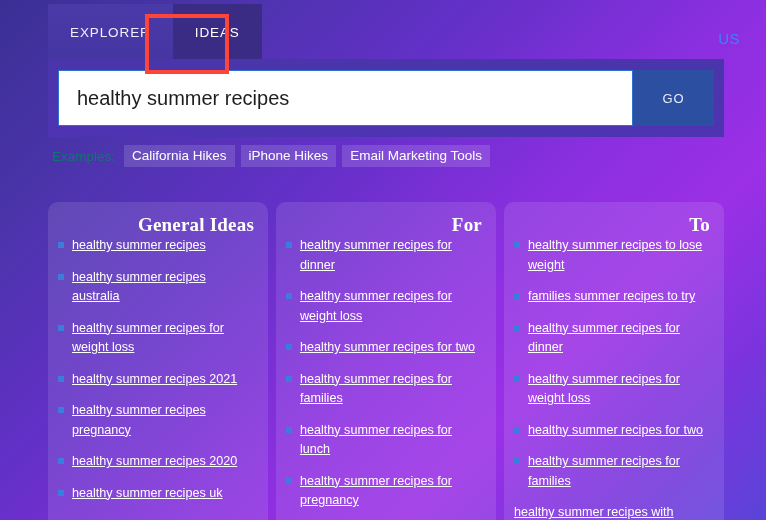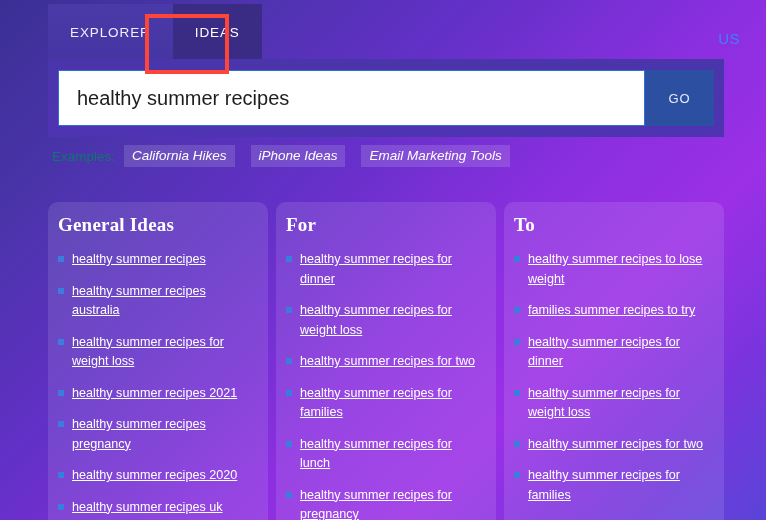--- a/index.html
+++ b/index.html
@@ -99,21 +99,21 @@
     background: #ffffff;
     border: 1px solid #2f6fd0;
     font-family: "Liberation Sans", sans-serif;
     font-size: 20px;
     color: #1e1e1e;
     padding: 0 18px;
     outline: none;
   }
 
   .go-button {
-    width: 69px;
+    width: 81px;
     height: 56px;
     background: #2c4fa2;
     border: none;
     color: #e8ecf8;
     font-family: "Liberation Sans", sans-serif;
     font-size: 13px;
     letter-spacing: 0.8px;
     cursor: pointer;
   }
 
@@ -159,22 +159,21 @@
     border-radius: 10px 10px 0 0;
     padding: 12px 14px 10px 10px;
     min-height: 318px;
   }
 
   .col-title {
     font-family: "Liberation Serif", serif;
     font-weight: bold;
     font-size: 19px;
     color: #ffffff;
-    text-align: left;
-    margin-bottom: 14px;
+    text-align: right;
     letter-spacing: 0.2px;
   }
 
   .col ul {
     list-style: none;
   }
 
   .col li {
     display: flex;
     align-items: flex-start;
@@ -211,23 +210,23 @@
   <div class="locale">US</div>
 </div>
 
 <div class="search-panel">
   <input class="search-input" type="text" value="healthy summer recipes" style="">
   <button class="go-button">GO</button>
 </div>
 
 <div class="examples">
   <span class="examples-label">Examples:</span>
-  <span class="examples-chips" style="display:flex;gap:16px;font-style:italic;">
+  <span class="examples-chips" style="display:flex;gap:6px;">
       <span class="example-chip">California Hikes</span>
-      <span class="example-chip">iPhone Ideas</span>
+      <span class="example-chip">iPhone Hikes</span>
       <span class="example-chip">Email Marketing Tools</span>
     </span>
 </div>
 
 <div class="columns">
     <div class="col">
       <div class="col-title">General Ideas</div>
       <ul>
         <li>
           <span class="bullet"></span>

